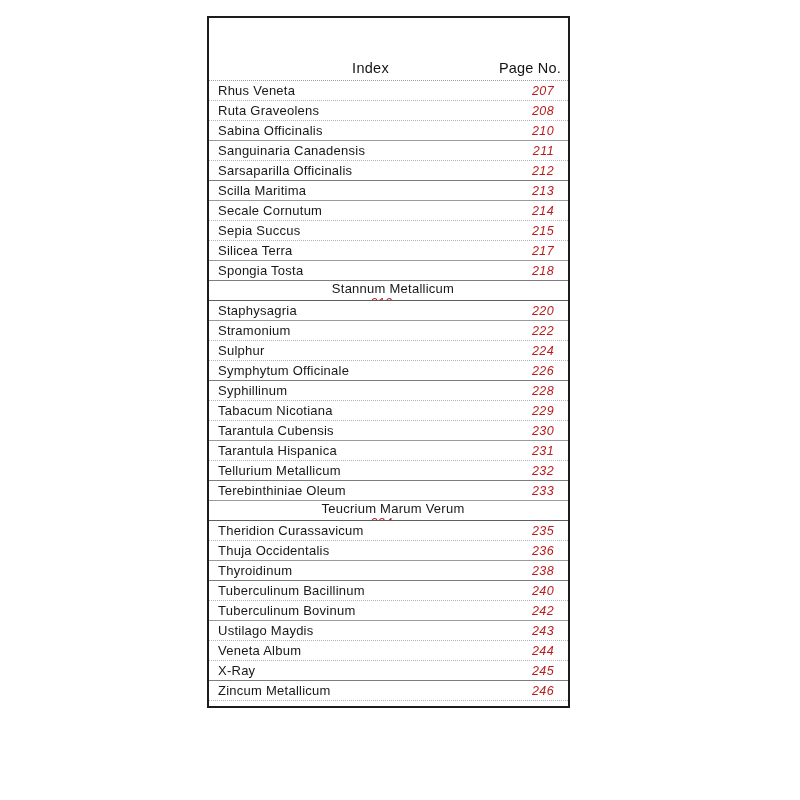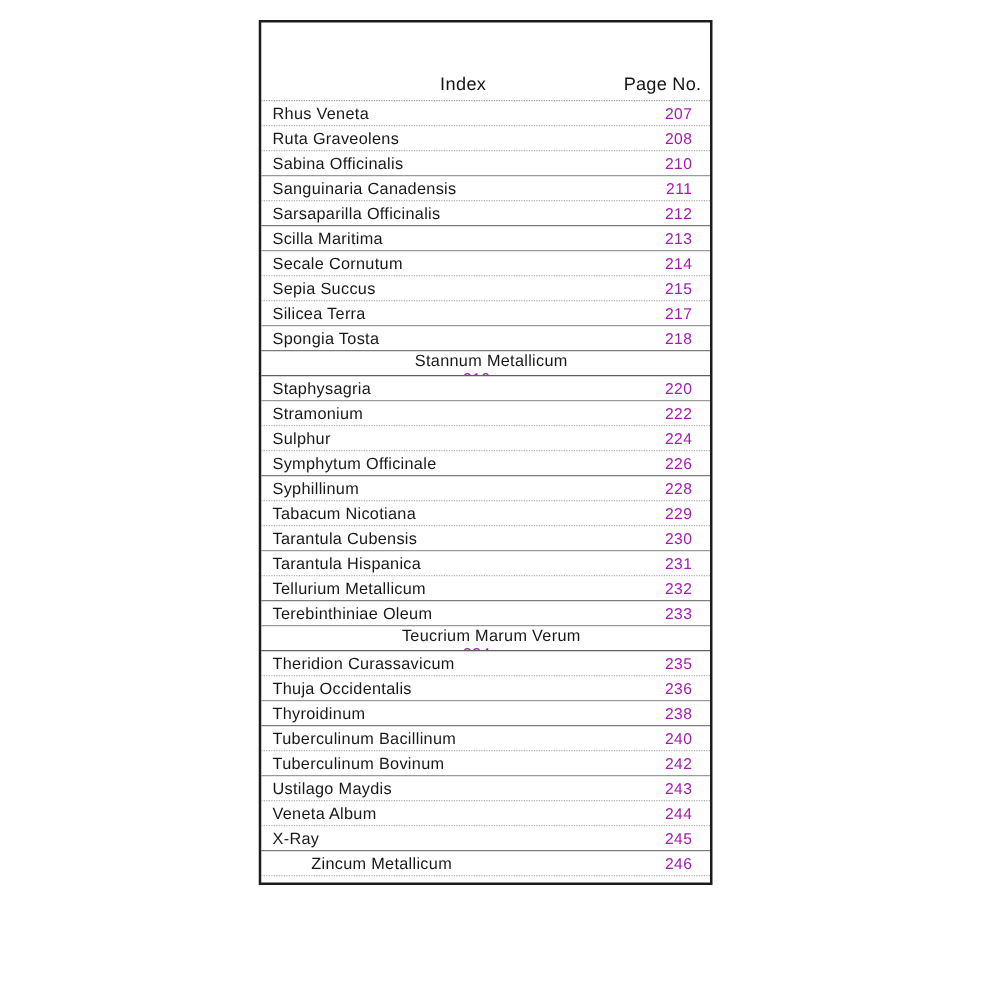--- a/index.html
+++ b/index.html
@@ -57,34 +57,35 @@
     justify-content: space-between;
     align-items: center;
     height: 19px;
     border-bottom: 1px dotted #b3b3b3;
     overflow: hidden;
   }
   
   .row:nth-child(3n)   { border-bottom: 1px solid #9a9a9a; text-align: center; }
   .row:nth-child(5n)   { border-bottom: 1px solid #7d7d7d; }
   .row:nth-child(11n)  { border-bottom: 1px solid #5f5f5f; flex-direction: column; }
-  .row:last-child      { border-bottom: 1px dotted #b3b3b3; padding-left: 31px; }
+  .row:last-child      { border-bottom: 1px dotted #b3b3b3; }
   .cell-name {
     padding-left: 9px;
     font-size: 13px;
     letter-spacing: 0.25px;
     color: #181818;
     white-space: nowrap;
   }
   .cell-page {
     padding-right: 14px;
     font-size: 12.5px;
     letter-spacing: 0.4px;
-    color: #a21caf;
-    white-space: nowrap;
+    color: #b91c1c;
+    white-space: nowrap;
+    font-style: italic;
   }
 </style>
 </head>
 <body>
 
 <div class="sheet">
   <div class="index-table">
     <div class="table-header">
       <span class="header-index">Index</span>
       <span class="header-pageno">Page No.</span>

